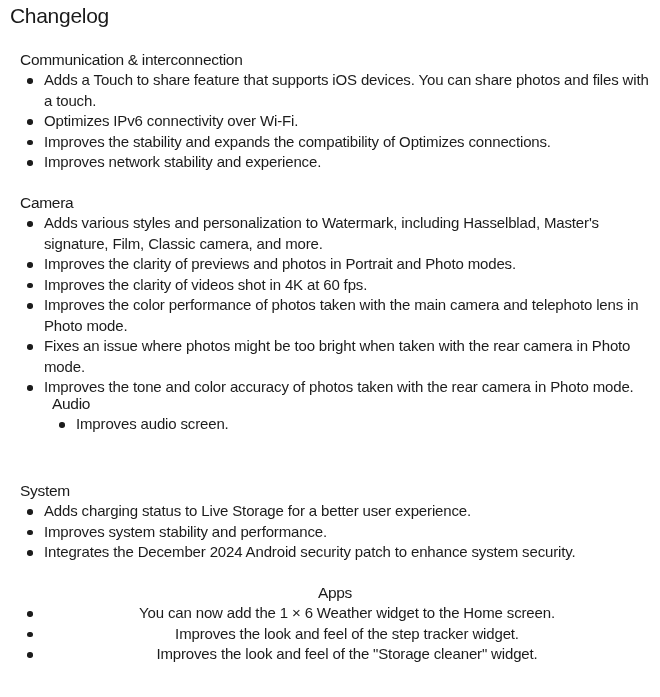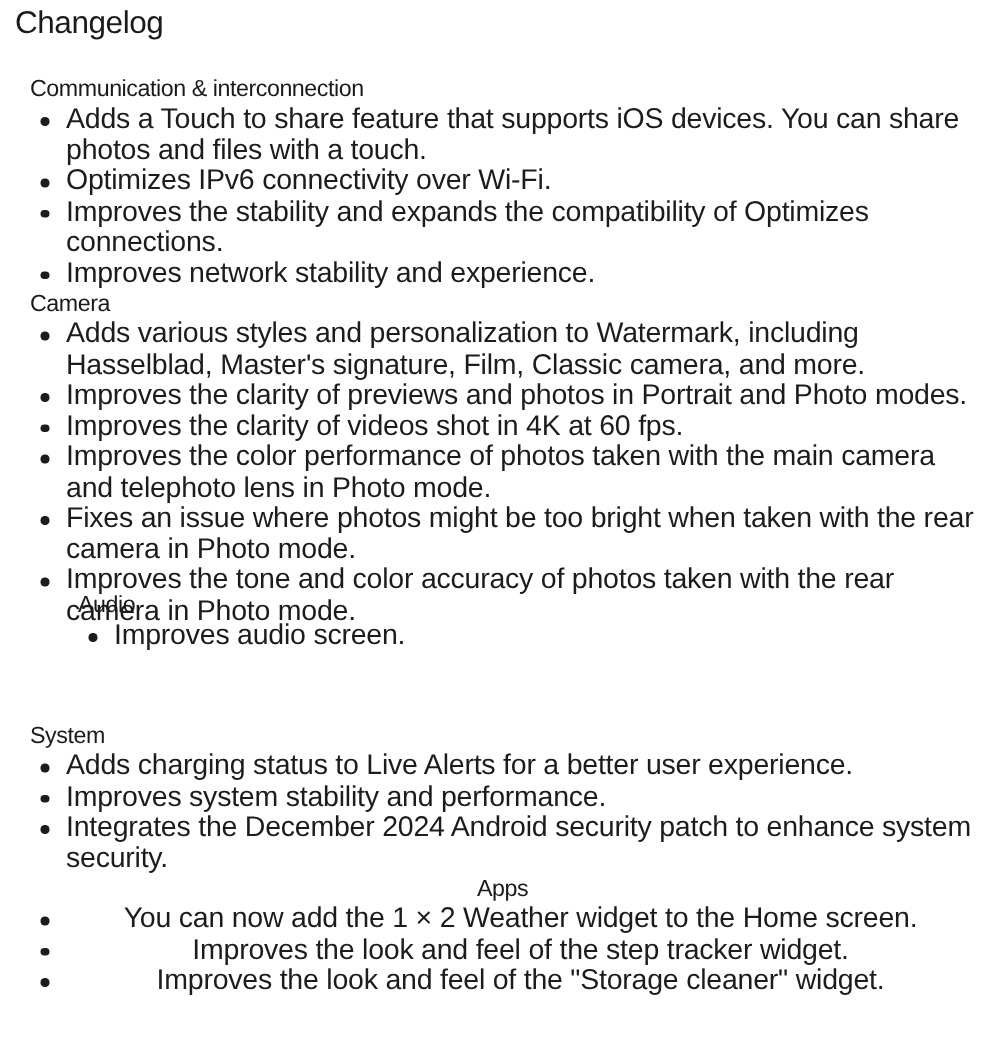--- a/index.html
+++ b/index.html
@@ -15,21 +15,21 @@
     letter-spacing: -0.3px; color: #1a1a1a;
   }
   .section { position: absolute; left: 20px; width: 630px; }
   .section h2 {
     margin: 0; font-size: 15.5px; line-height: 20px; font-weight: normal;
     letter-spacing: -0.3px; color: #1a1a1a;
   }
   .section ul { list-style: none; margin: 0; padding: 0; }
   .section li {
     position: relative; padding-left: 24px;
-    font-size: 19px; line-height: 20.5px; letter-spacing: -0.15px;
+    font-size: 15px; line-height: 20.5px; letter-spacing: -0.15px;
   }
   .bullet {
     position: absolute; left: 7px; top: 8px;
     width: 5.5px; height: 5.5px; border-radius: 50%; background: #1c1c1c;
   }
 </style>
 </head>
 <body>
 
 <div class="page">
@@ -60,27 +60,27 @@
   <div class="section" style="top:394px;margin-left:32px;">
     <h2>Audio</h2>
     <ul>
       <li><span class="bullet"></span><span>Improves audio screen.</span></li>
     </ul>
   </div>
 
   <div class="section" style="top:481px;">
     <h2>System</h2>
     <ul>
-      <li><span class="bullet"></span><span>Adds charging status to Live Alerts for a better user experience.</span></li>
+      <li><span class="bullet"></span><span>Adds charging status to Live Storage for a better user experience.</span></li>
       <li><span class="bullet"></span><span>Improves system stability and performance.</span></li>
       <li><span class="bullet"></span><span>Integrates the December 2024 Android security patch to enhance system security.</span></li>
     </ul>
   </div>
 
   <div class="section" style="top:583px;text-align:center;">
     <h2>Apps</h2>
     <ul>
-      <li><span class="bullet"></span><span>You can now add the 1 × 2 Weather widget to the Home screen.</span></li>
+      <li><span class="bullet"></span><span>You can now add the 1 × 6 Weather widget to the Home screen.</span></li>
       <li><span class="bullet"></span><span>Improves the look and feel of the step tracker widget.</span></li>
       <li><span class="bullet"></span><span>Improves the look and feel of the "Storage cleaner" widget.</span></li>
     </ul>
   </div>
 </div>
 
 </body></html>

